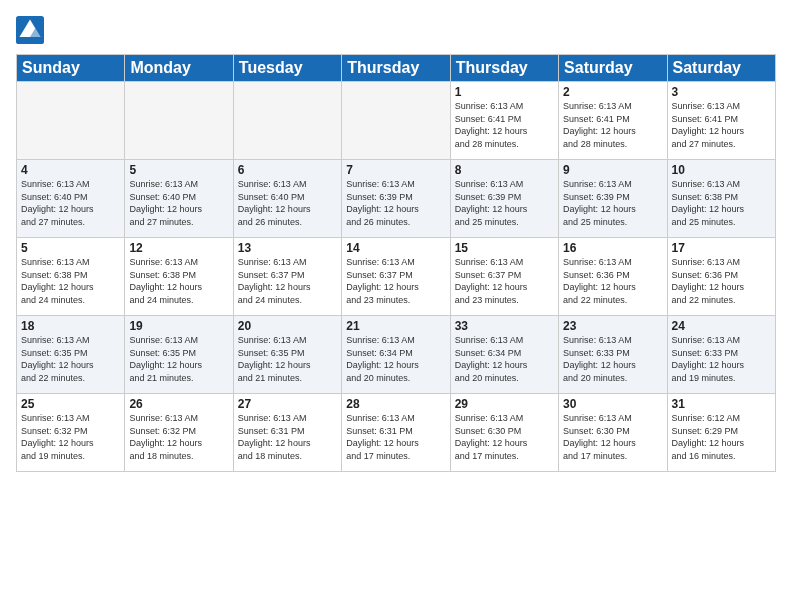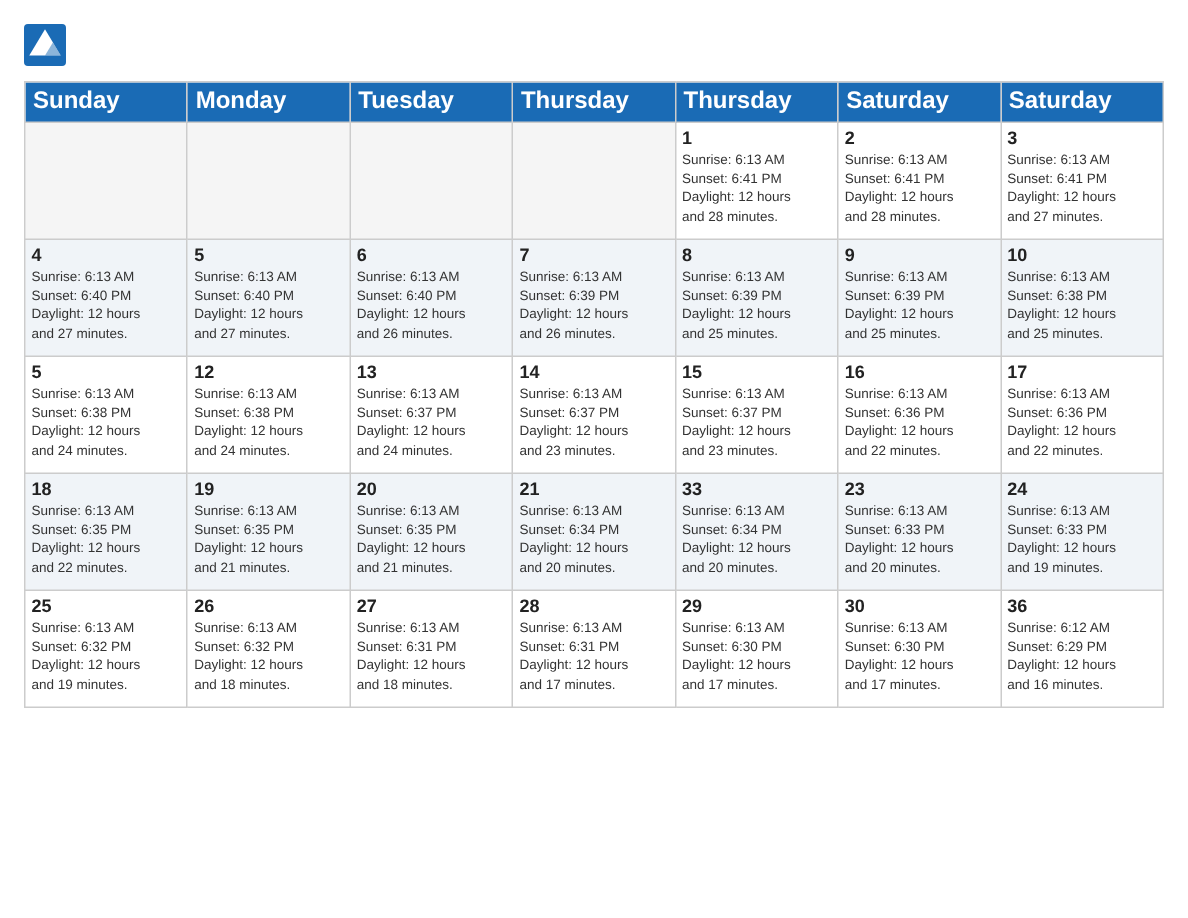--- a/index.html
+++ b/index.html
@@ -355,21 +355,21 @@
 and 17 minutes.</div>
           </td>
           <td>
             <span class="day-number">30</span>
             <div class="day-info" style="white-space: pre-line;">Sunrise: 6:13 AM
 Sunset: 6:30 PM
 Daylight: 12 hours
 and 17 minutes.</div>
           </td>
           <td>
-            <span class="day-number">36</span>
+            <span class="day-number">31</span>
             <div class="day-info" style="white-space: pre-line;">Sunrise: 6:12 AM
 Sunset: 6:29 PM
 Daylight: 12 hours
 and 16 minutes.</div>
           </td>
         </tr>
       </tbody>
   </table>
 </div>
 

